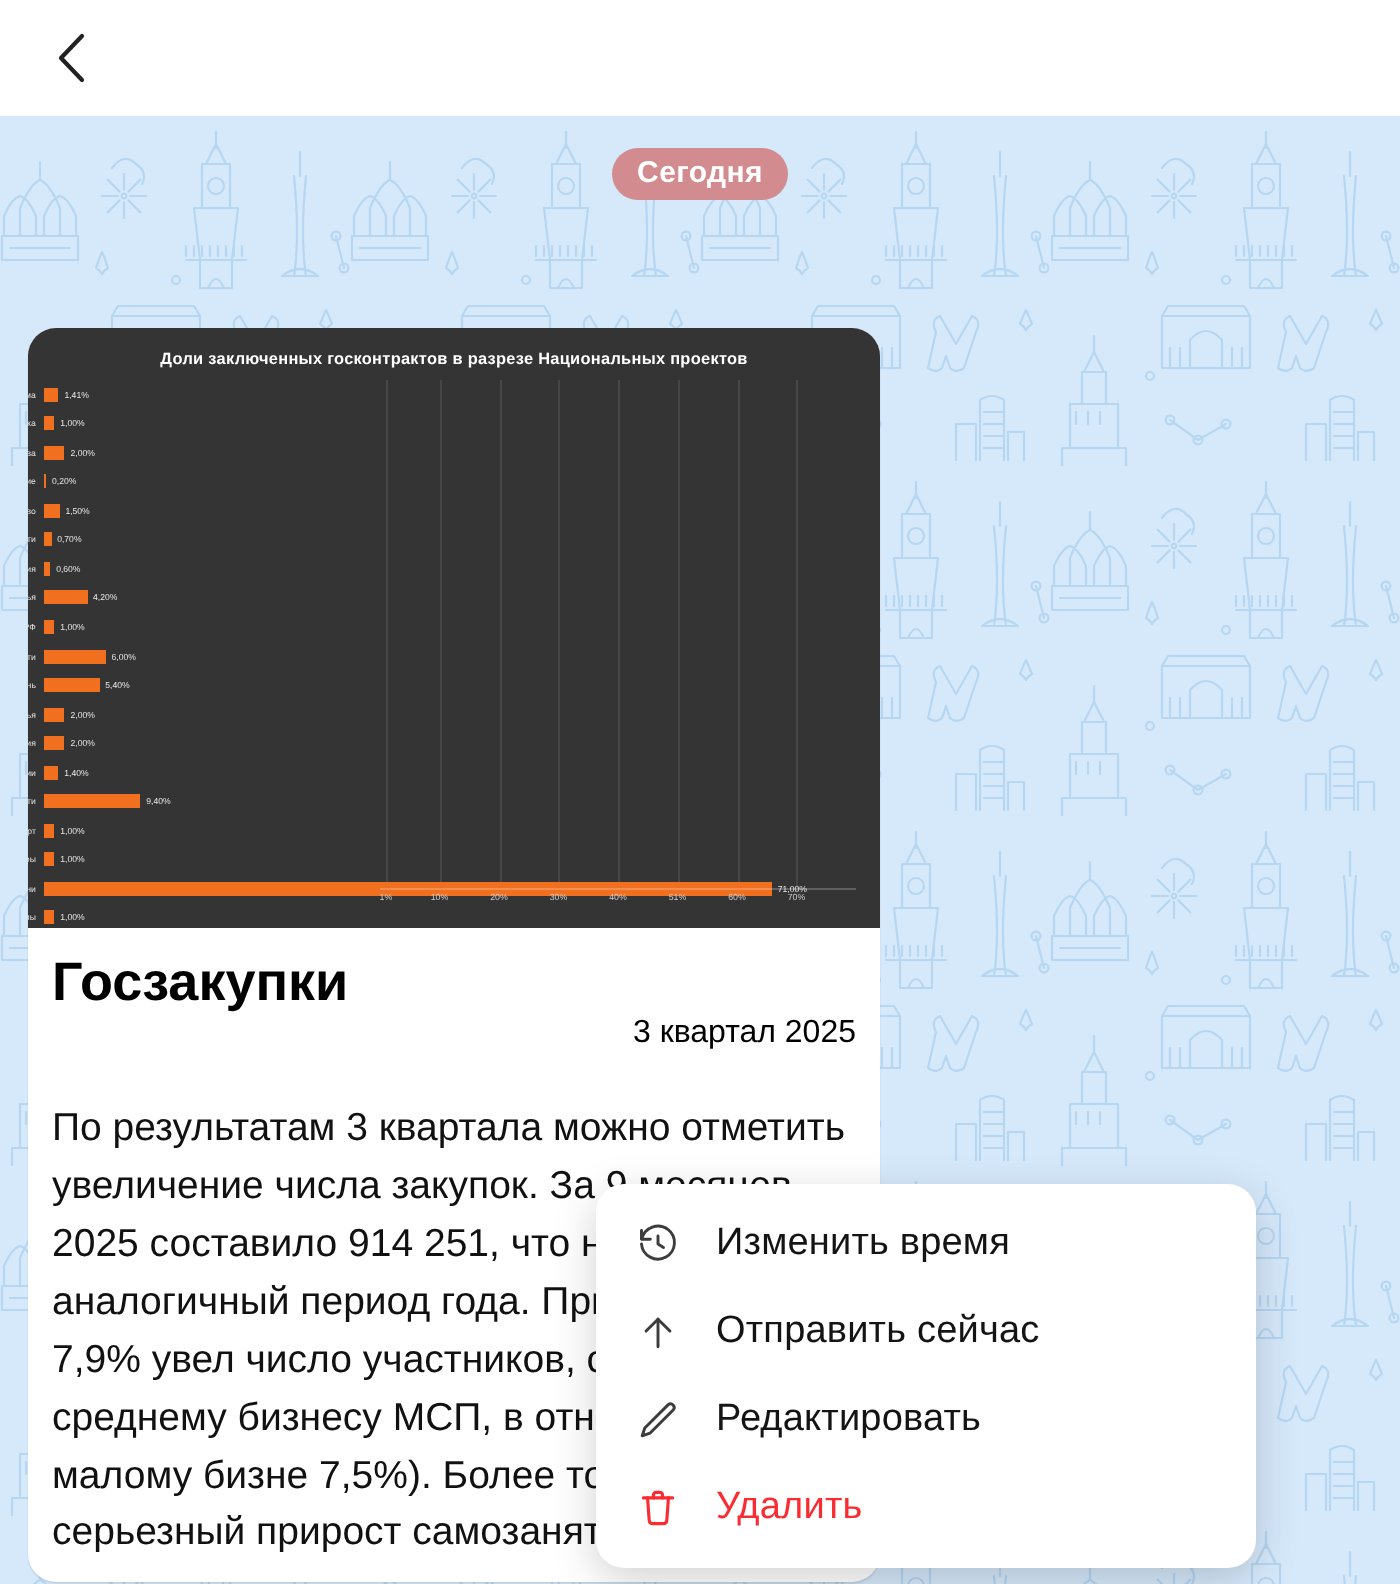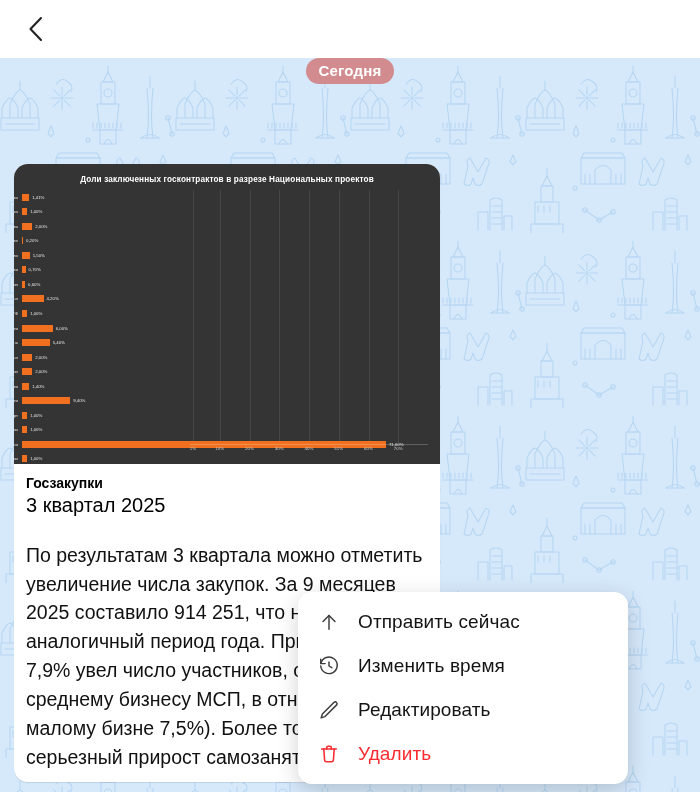--- a/index.html
+++ b/index.html
@@ -48,20 +48,21 @@
     position: absolute;
     inset: 0;
     opacity: 1;
     pointer-events: none;
   }
 
   .date-badge-wrap {
     position: relative;
     display: flex;
     justify-content: center;
+    padding-top: 16px;
     z-index: 3;
   }
   .date-badge {
     background: #d28b8f;
     color: #ffffff;
     font-size: 15px;
     font-weight: bold;
     padding: 4px 13px 5px;
     border-radius: 13px;
     letter-spacing: 0.2px;
@@ -165,30 +166,31 @@
     left: 0; right: 0; top: -2px;
     height: 1px;
     background: rgba(255,255,255,0.22);
   }
 
   
   .post-body {
     padding: 12px 12px 10px 12px;
   }
   .post-title {
-    font-size: 14px;
+    font-size: 27px;
     font-weight: bold;
     color: #000000;
     line-height: 1.12;
   }
   .post-subtitle {
-    font-size: 20px;
+    font-size: 16px;
     color: #000000;
     line-height: 1.2;
     margin-top: 1px;
+    text-align: right;
   }
   .post-text {
     font-size: 19.5px;
     color: #111111;
     line-height: 1.48;
     margin-top: 24px;
     white-space: pre-wrap;
   }
 
   
@@ -452,35 +454,35 @@
       <div class="post-title">Госзакупки</div>
       <div class="post-subtitle">3 квартал 2025</div>
       <div class="post-text">По результатам 3 квартала можно отметить увеличение числа закупок. За 9 месяцев 2025 составило 914 251, что на 1 чем за аналогичный период года. При этом на 7,9% увел число участников, отнесенн и среднему бизнесу МСП, в отнесенных к малому бизне 7,5%). Более того, радует серьезный прирост самозанятых граждан.</div>
     </div>
   </div>
 
   <div class="context-menu" id="ctxmenu">
       <div class="menu-item">
         <span class="menu-icon">
           <svg width="22" height="22" viewBox="0 0 24 24" fill="none" stroke="#3c3c3c" stroke-width="1.6" stroke-linecap="round" stroke-linejoin="round">
-            <path d="M12 20V5"></path>
-            <path d="M5.5 11.5 12 5l6.5 6.5"></path>
-          </svg>
-        </span>
-        <span class="menu-label">Отправить сейчас</span>
-      </div>
-      <div class="menu-item">
-        <span class="menu-icon">
-          <svg width="22" height="22" viewBox="0 0 24 24" fill="none" stroke="#3c3c3c" stroke-width="1.6" stroke-linecap="round" stroke-linejoin="round">
             <path d="M3.2 9.2A9 9 0 1 1 3 12"></path>
             <path d="M3 4.6v4.8h4.8"></path>
             <path d="M12 7.6V12l3 1.9"></path>
           </svg>
         </span>
         <span class="menu-label">Изменить время</span>
+      </div>
+      <div class="menu-item">
+        <span class="menu-icon">
+          <svg width="22" height="22" viewBox="0 0 24 24" fill="none" stroke="#3c3c3c" stroke-width="1.6" stroke-linecap="round" stroke-linejoin="round">
+            <path d="M12 20V5"></path>
+            <path d="M5.5 11.5 12 5l6.5 6.5"></path>
+          </svg>
+        </span>
+        <span class="menu-label">Отправить сейчас</span>
       </div>
       <div class="menu-item">
         <span class="menu-icon">
           <svg width="22" height="22" viewBox="0 0 24 24" fill="none" stroke="#3c3c3c" stroke-width="1.6" stroke-linecap="round" stroke-linejoin="round">
             <path d="M17.6 3.6a2 2 0 0 1 2.8 2.8L7.6 19.2 3.4 20.6l1.4-4.2z"></path>
           </svg>
         </span>
         <span class="menu-label">Редактировать</span>
       </div>
       <div class="menu-item danger">

